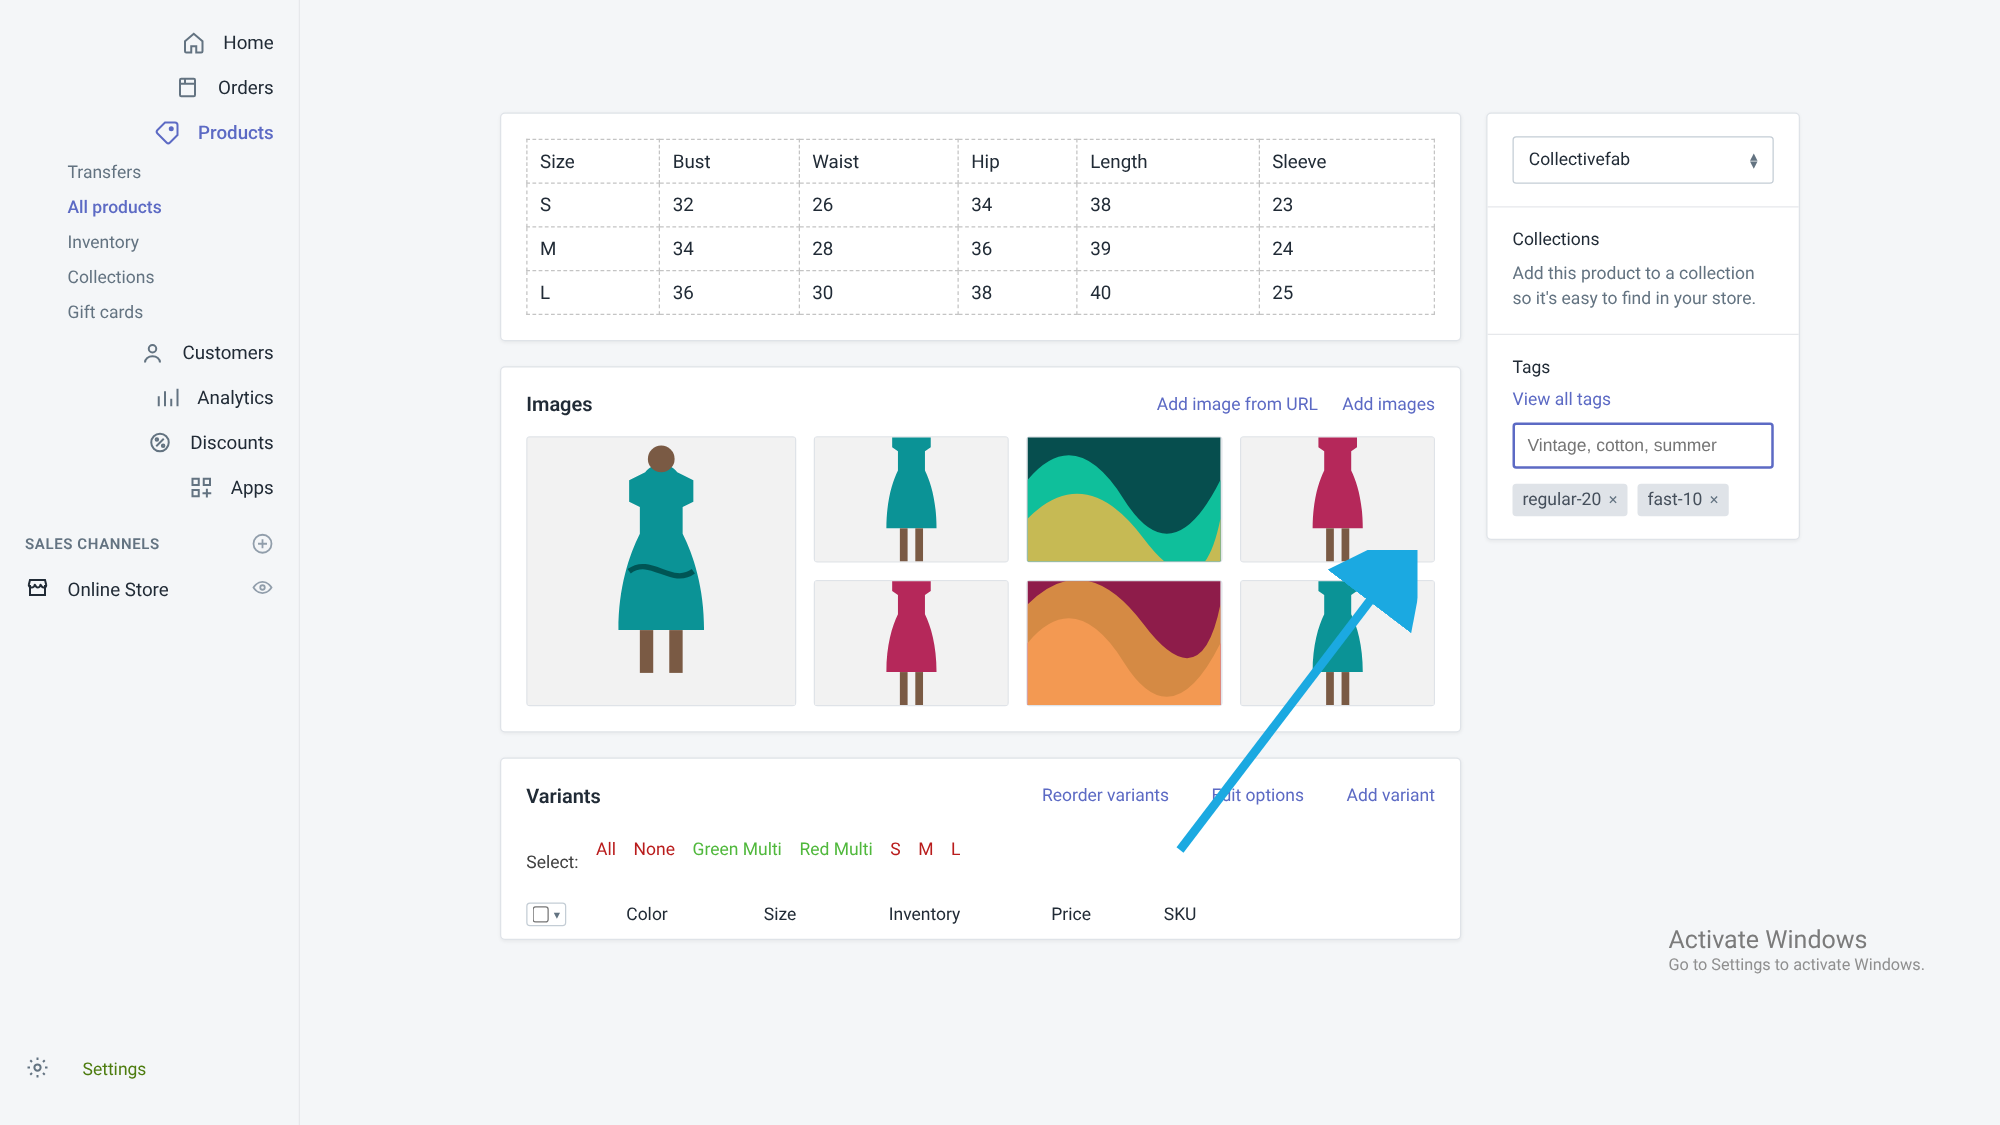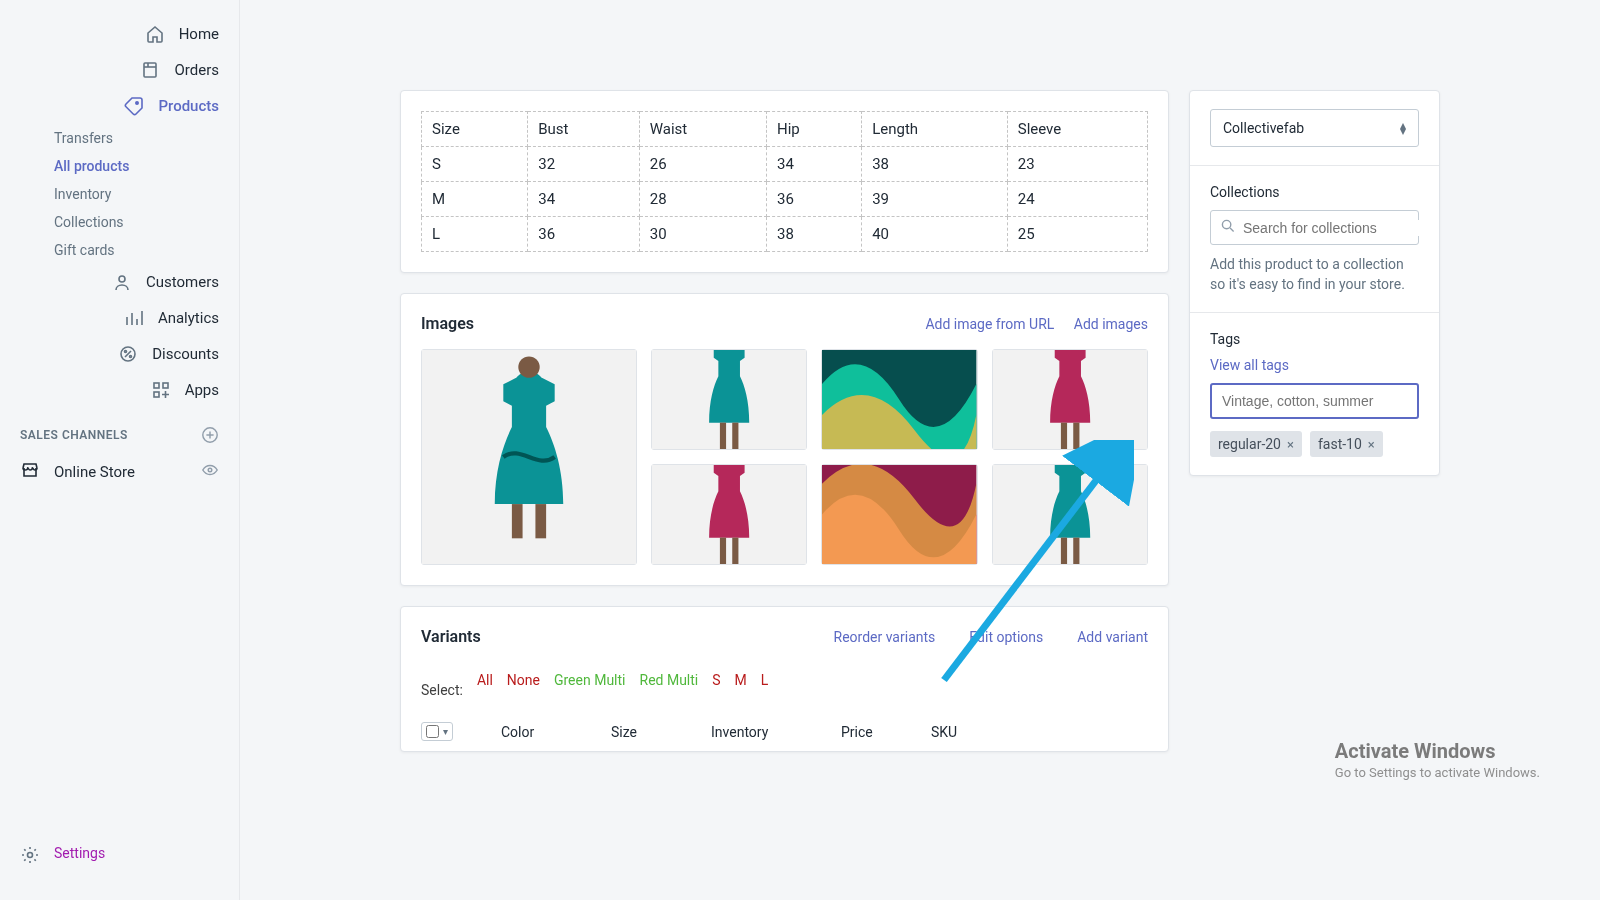--- a/index.html
+++ b/index.html
@@ -10,21 +10,21 @@
 .nav-item.active { color: #5c6ac4; font-weight: 500; }
 .nav-item .icon { width: 20px; height: 20px; margin-right: 14px; display: inline-flex; align-items: center; justify-content: center; color: #637381; }
 .nav-item.active .icon { color: #5c6ac4; }
 .nav-sub { padding-left: 54px; padding-top: 6px; padding-bottom: 6px; color: #637381; cursor: pointer; font-size: 14px; }
 .nav-sub.active { color: #5c6ac4; font-weight: 500; }
 .sales-header { display: flex; align-items: center; justify-content: space-between; padding: 18px 20px 8px; font-size: 12px; color: #637381; font-weight: 600; letter-spacing: 0.5px; }
 .plus-icon { width: 18px; height: 18px; color: #919eab; cursor: pointer; }
 .store-row { display: flex; align-items: center; padding: 8px 20px; font-size: 15px; color: #212b36; }
 .store-row .icon { margin-right: 14px; }
 .eye-icon { margin-left: auto; color: #919eab; cursor: pointer; }
-.settings-row { margin-top: auto; display: flex; align-items: flex-start; padding: 16px 20px; color: #a21caf; cursor: pointer; }
+.settings-row { margin-top: auto; display: flex; align-items: center; padding: 16px 20px; color: #4d7c0f; cursor: pointer; gap: 12px; }
 .settings-row .icon { margin-right: 14px; color: #637381; }
 
 .content { flex: 1; padding: 0 20px 40px; display: flex; gap: 20px; align-items: flex-start; max-width: 1080px; margin: 0 auto; padding-top: 90px; }
 .main-col { flex: 1; display: flex; flex-direction: column; gap: 20px; }
 .right-col { width: 251px; display: flex; flex-direction: column; }
 
 .card { background: #fff; border: 1px solid #dfe3e8; border-radius: 4px; padding: 20px; box-shadow: 0 1px 3px rgba(0,0,0,0.05); }
 .card-header { display: flex; justify-content: space-between; align-items: center; margin-bottom: 16px; }
 .card-title { font-size: 16px; font-weight: 600; color: #212b36; }
 .link { color: #5c6ac4; cursor: pointer; font-size: 14px; }
@@ -69,21 +69,21 @@
 .tag-input input { border: none; outline: none; width: 100%; font-size: 14px; color: #637381; }
 .tag-chips { display: flex; gap: 8px; margin-top: 12px; flex-wrap: wrap; }
 .chip { background: #dfe3e8; border-radius: 3px; padding: 5px 8px; display: inline-flex; align-items: center; font-size: 14px; color: #454f5b; }
 .chip .x { margin-left: 6px; color: #637381; cursor: pointer; font-size: 13px; }
 
 .right-card { background: #fff; border: 1px solid #dfe3e8; border-radius: 4px; box-shadow: 0 1px 3px rgba(0,0,0,0.05); }
 
 .arrow { position: absolute; pointer-events: none; }
 
 .activate { position: fixed; right: 60px; bottom: 120px; color: #6e6e6e; text-align: left; }
-.activate .t1 { font-size: 20px; font-weight: 700; color: #7b7b7b; }
+.activate .t1 { font-size: 20px; font-weight: 400; color: #7b7b7b; }
 .activate .t2 { font-size: 13px; color: #8f8f8f; margin-top: 2px; }
 
 svg.nav-svg { width: 20px; height: 20px; }
 </style>
 </head>
 <body>
 
 <div class="app">
   <div class="sidebar">
     <div class="nav-item">
@@ -345,27 +345,20 @@
     <div class="right-col">
       <div class="right-card">
         <div class="section">
           <div class="right-select">
             <span>Collectivefab</span>
             <span class="caret2">▴<br>▾</span>
           </div>
         </div>
         <div class="section">
           <div class="section-label">Collections</div>
-          <div class="search-input">
-            <span class="sicon"><svg width="14" height="14" viewBox="0 0 20 20" fill="none" stroke="currentColor" stroke-width="2">
-                  <circle cx="8" cy="8" r="6"></circle>
-                  <path d="M13 13l5 5"></path>
-                </svg></span>
-            <input type="text" placeholder="Search for collections" style="">
-          </div>
           <div class="help-text">Add this product to a collection so it's easy to find in your store.</div>
         </div>
         <div class="section">
           <div class="section-label">Tags</div>
           <div class="link" style="margin-bottom:10px;display:inline-block">View all tags</div>
           <div class="tag-input">
             <input type="text" placeholder="Vintage, cotton, summer" style="">
           </div>
           <div class="tag-chips" id="tag-chips">
               <span class="chip">

